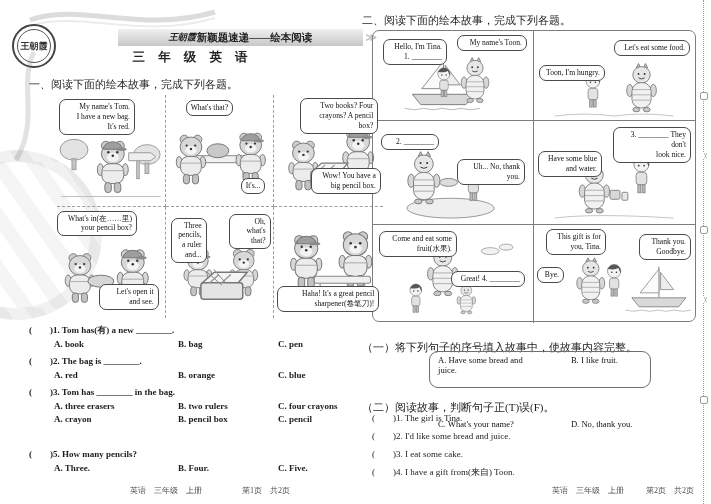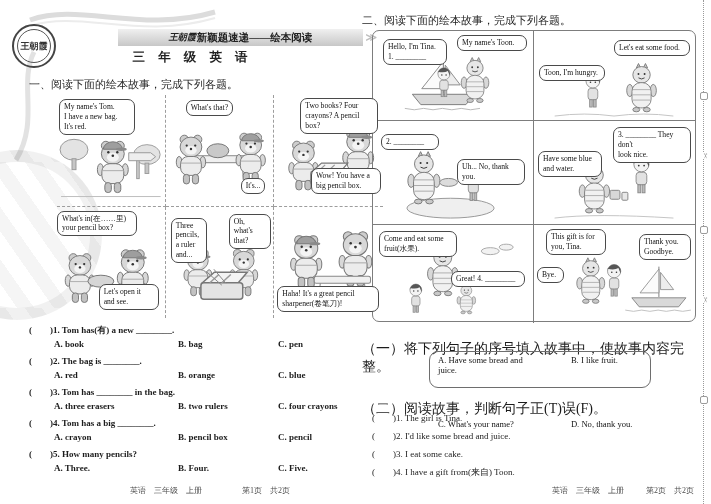--- a/index.html
+++ b/index.html
@@ -57,33 +57,33 @@
     border:1px solid #7d7d7d; border-radius:7px;
   }
   .grid-right .cell { position:relative; }
   .grid-right .cell:nth-child(odd) { border-right:1px solid #7d7d7d; }
   .grid-right .cell:nth-child(-n+4) { border-bottom:1px solid #7d7d7d; }
 
   .cell svg.art { position:absolute; left:0; top:0; width:100%; height:100%; }
   .bubble {
     position:absolute; background:#fff; border:1px solid #4a4a4a; border-radius:7px;
     padding:2px 4px; font-size:7.6px; line-height:1.3; color:#111;
-    white-space:pre-line; z-index:2;
+    white-space:pre-line; z-index:2;text-align:right;
   }
 
   
   .questions { position:absolute; left:29px; top:321px; width:330px; font-size:9px; color:#1c1c1c; }
   .q { height:31px;font-weight:bold; }
   .q-stem { height:18px; padding-top:3px; }
   .q-opts { display:flex; padding-left:25px; }
   .q-opts span:nth-child(1) { width:124px; }
   .q-opts span:nth-child(2) { width:100px; }
 
   
-  .part-heading { position:absolute; font-size:14px; color:#1c1c1c; }
+  .part-heading { position:absolute; font-size:11px; color:#1c1c1c; }
   .p1h { left:362px; top:340px; }
   .p2h { left:362px; top:400px; }
   .opt-box {
     position:absolute; left:429px; top:351px; width:222px; height:37px;
     border:1px solid #6e6e6e; border-radius:9px;
     display:grid; grid-template-columns:1.25fr 1fr; align-content:space-evenly;
     padding:3px 8px; font-size:8.6px; color:#111;gap:44px;
   }
   .tf-items { position:absolute; left:372px; top:412px; width:320px; font-size:9px; color:#1c1c1c; }
   .tf-items div { height:18px; }
@@ -312,21 +312,20 @@
     </div>
     <div class="q">
       <div class="q-stem">(　　)3. Tom has ________ in the bag.</div>
       <div class="q-opts">
         <span>A. three erasers</span>
         <span>B. two rulers</span>
         <span>C. four crayons</span>
       </div>
     </div>
     <div class="q">
-      <div class="q-stem">(　　)4. Tom has a big ________.</div>
       <div class="q-opts">
         <span>A. crayon</span>
         <span>B. pencil box</span>
         <span>C. pencil</span>
       </div>
     </div>
     <div class="q">
       <div class="q-stem">(　　)5. How many pencils?</div>
       <div class="q-opts">
         <span>A. Three.</span>

